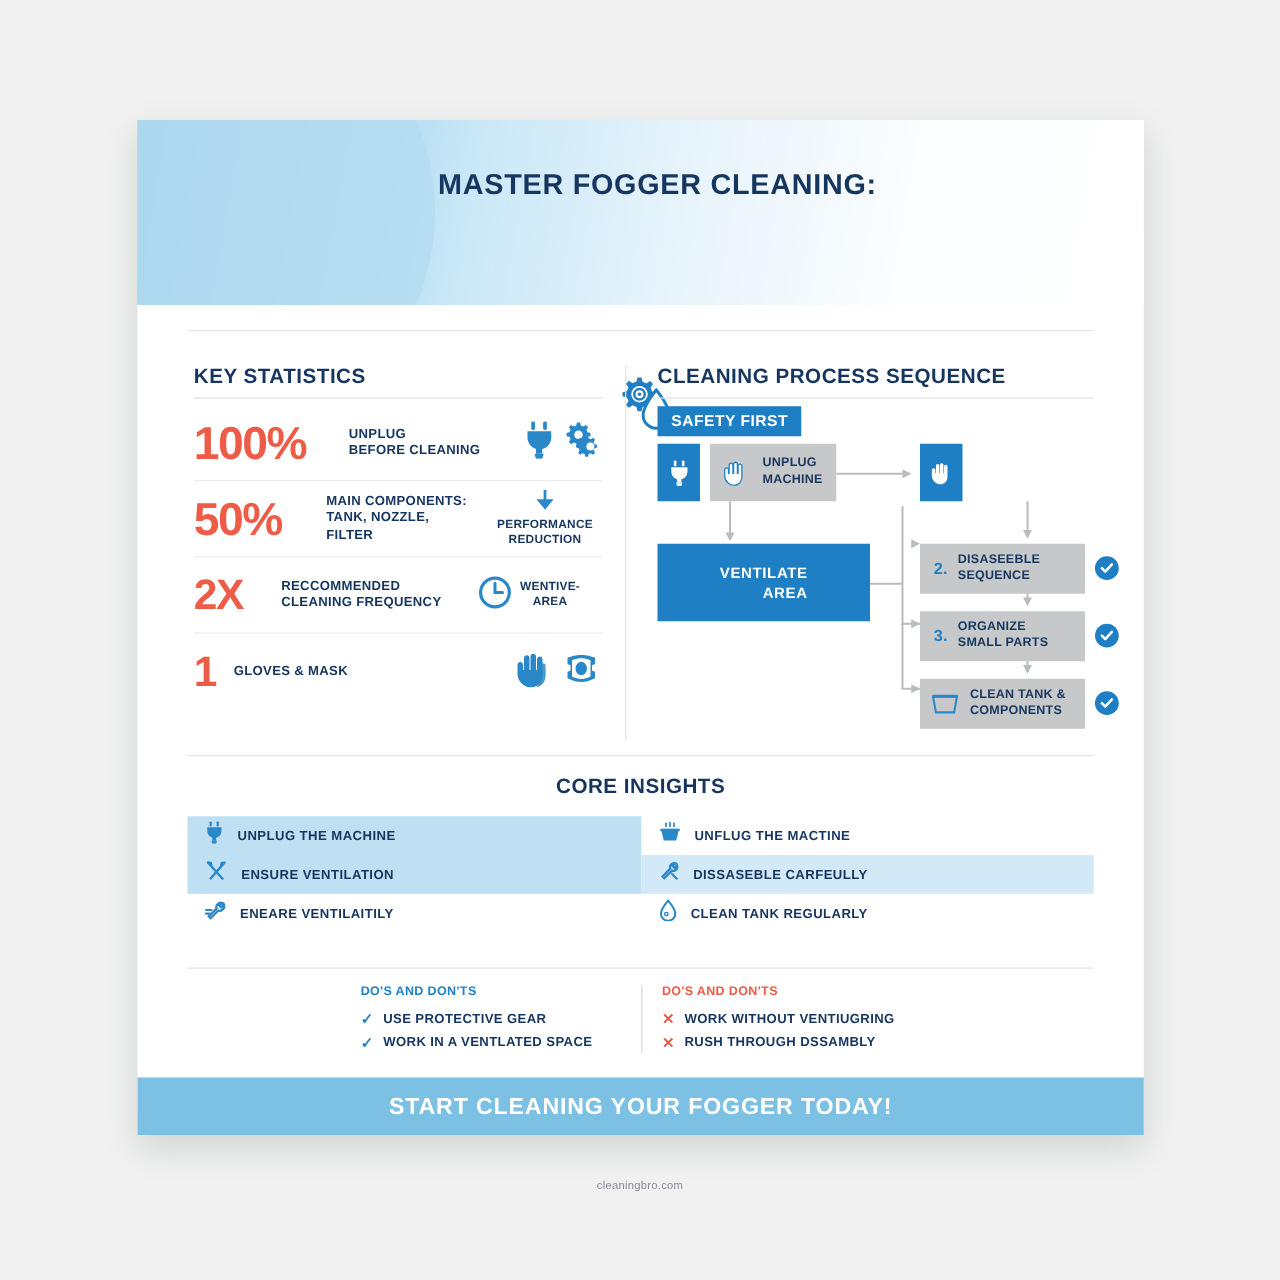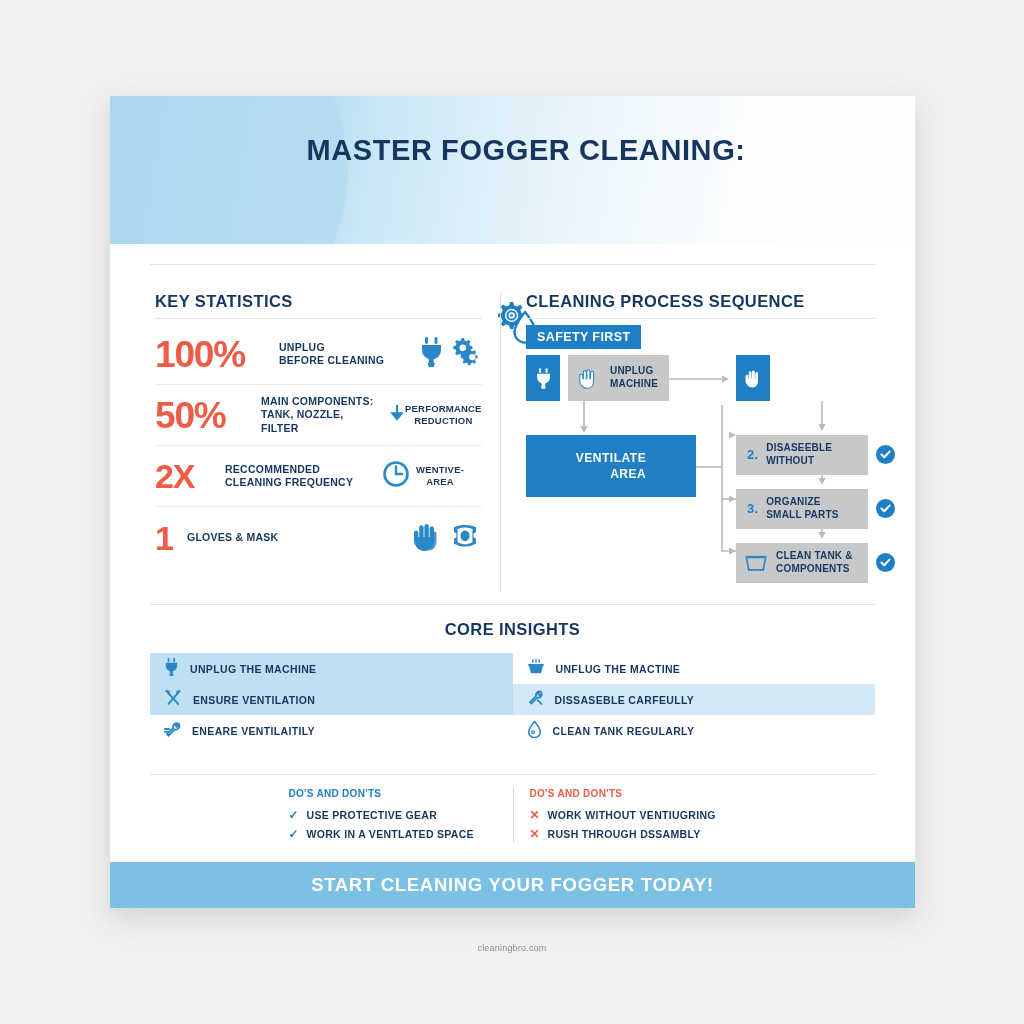--- a/index.html
+++ b/index.html
@@ -38,21 +38,21 @@
     position: relative;
     padding-top: 38px;
     text-align: center;
   }
   .title-l1, .title-l2 {
     color: #16365f;
     font-weight: bold;
     letter-spacing: .6px;
     line-height: 1.16;
   }
-  .title-l1 { font-size: 29px; padding-left: 27px; }
+  .title-l1 { font-size: 23px; padding-left: 27px; }
   .title-l2 { font-size: 27px; }
 
   .logo-wrap {
     position: absolute;
     left: 0; right: 0; top: 202px;
     display: flex; justify-content: center;
   }
 
   .hr-top {
     position: absolute;
@@ -254,21 +254,21 @@
             </span>
           </div>
         </div>
 
         <div class="stat-row">
           <div class="stat-num n-50">50%</div>
           <div class="stat-label">
             <div>MAIN COMPONENTS:</div>
             <div>TANK, NOZZLE, FILTER</div>
           </div>
-          <div class="stat-right" style="flex-direction:row;gap:1px;width:92px">
+          <div class="stat-right" style="flex-direction:column;gap:1px;width:92px">
             <span>
               <svg width="14" height="16" viewBox="0 0 14 16">
                   <path d="M7 0 v10 M7 14 l-4.6-5.6 h9.2 z" stroke="#2a87c8" stroke-width="2.2" fill="#2a87c8"></path>
                 </svg>
             </span>
             <div class="stat-right-txt">
               <div>PERFORMANCE</div>
               <div>REDUCTION</div>
             </div>
           </div>
@@ -383,21 +383,21 @@
             <div>
               <div>VENTILATE</div>
               <div>AREA</div>
             </div>
           </div>
 
           <div class="fbox" style="left:210px;top:110px;width:132px;height:40px;padding-left:11px">
             <span class="fnum">2.</span>
             <div>
               <div>DISASEEBLE</div>
-              <div>WITHOUT</div>
+              <div>SEQUENCE</div>
             </div>
           </div>
           <div class="check" style="left:350px;top:120px">
             <svg width="11" height="11" viewBox="0 0 12 12">
                 <path d="M1.6 6 L4.6 9 L10.4 2.8" stroke="#ffffff" stroke-width="2.2" fill="none" stroke-linecap="round" stroke-linejoin="round"></path>
               </svg>
           </div>
 
           <div class="fbox" style="left:210px;top:164px;width:132px;height:40px;padding-left:11px">
             <span class="fnum">3.</span>

